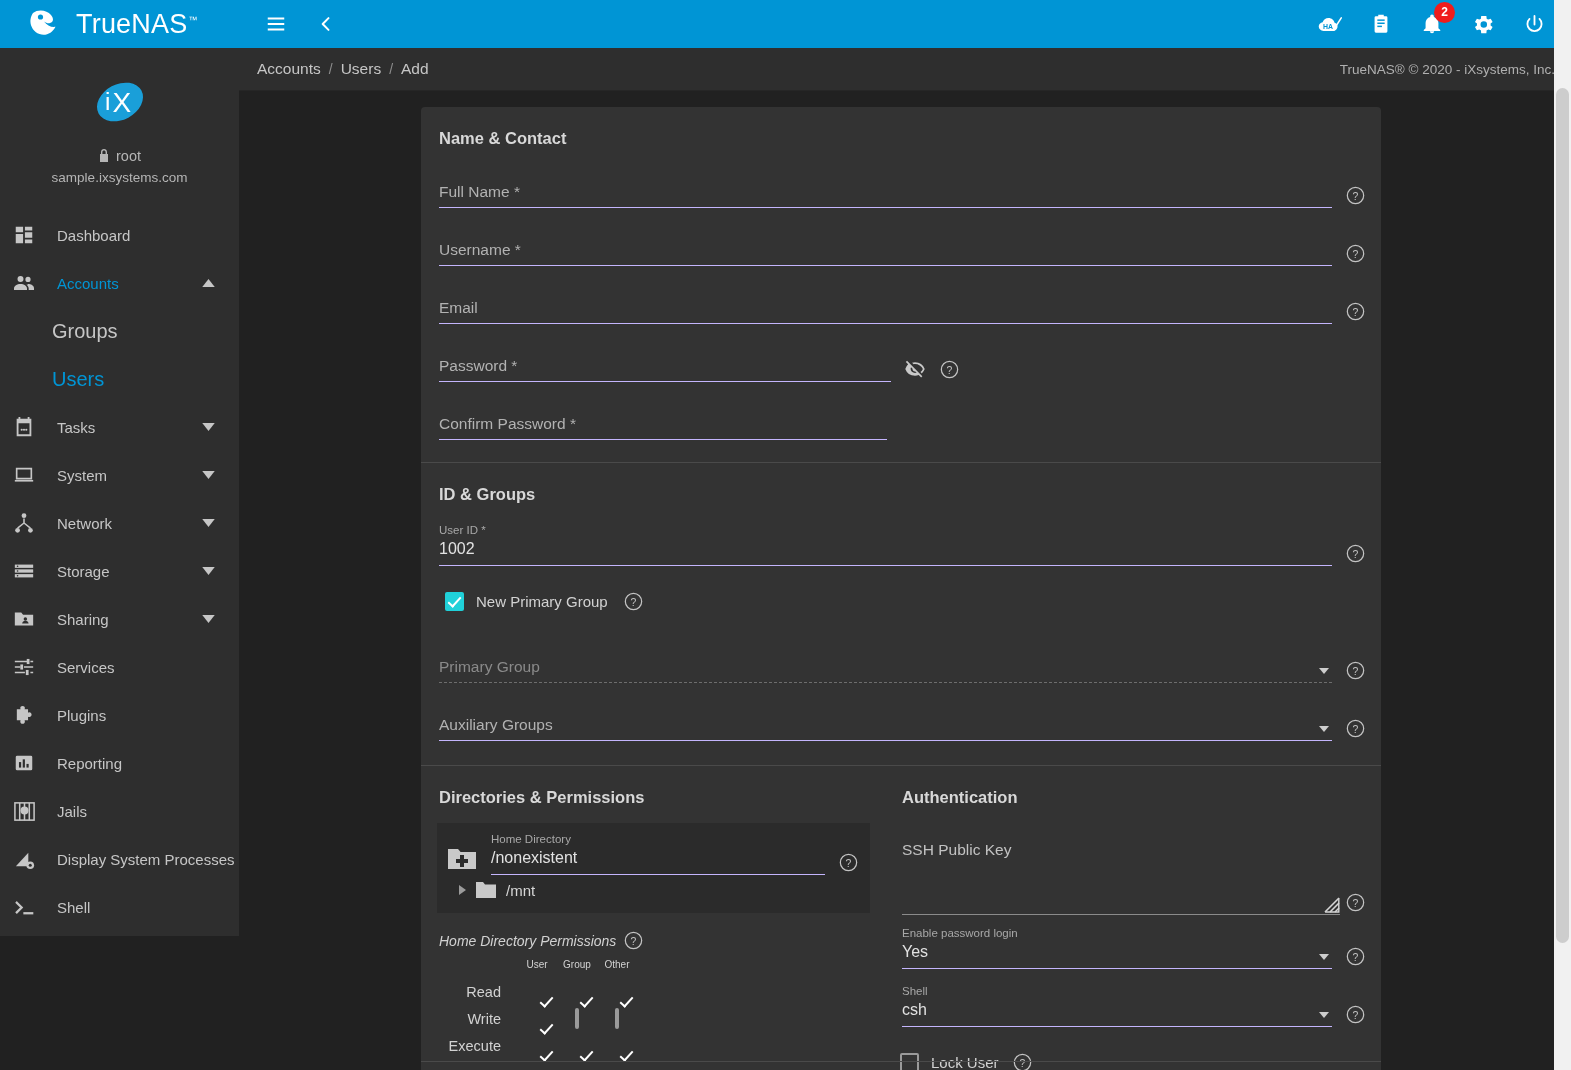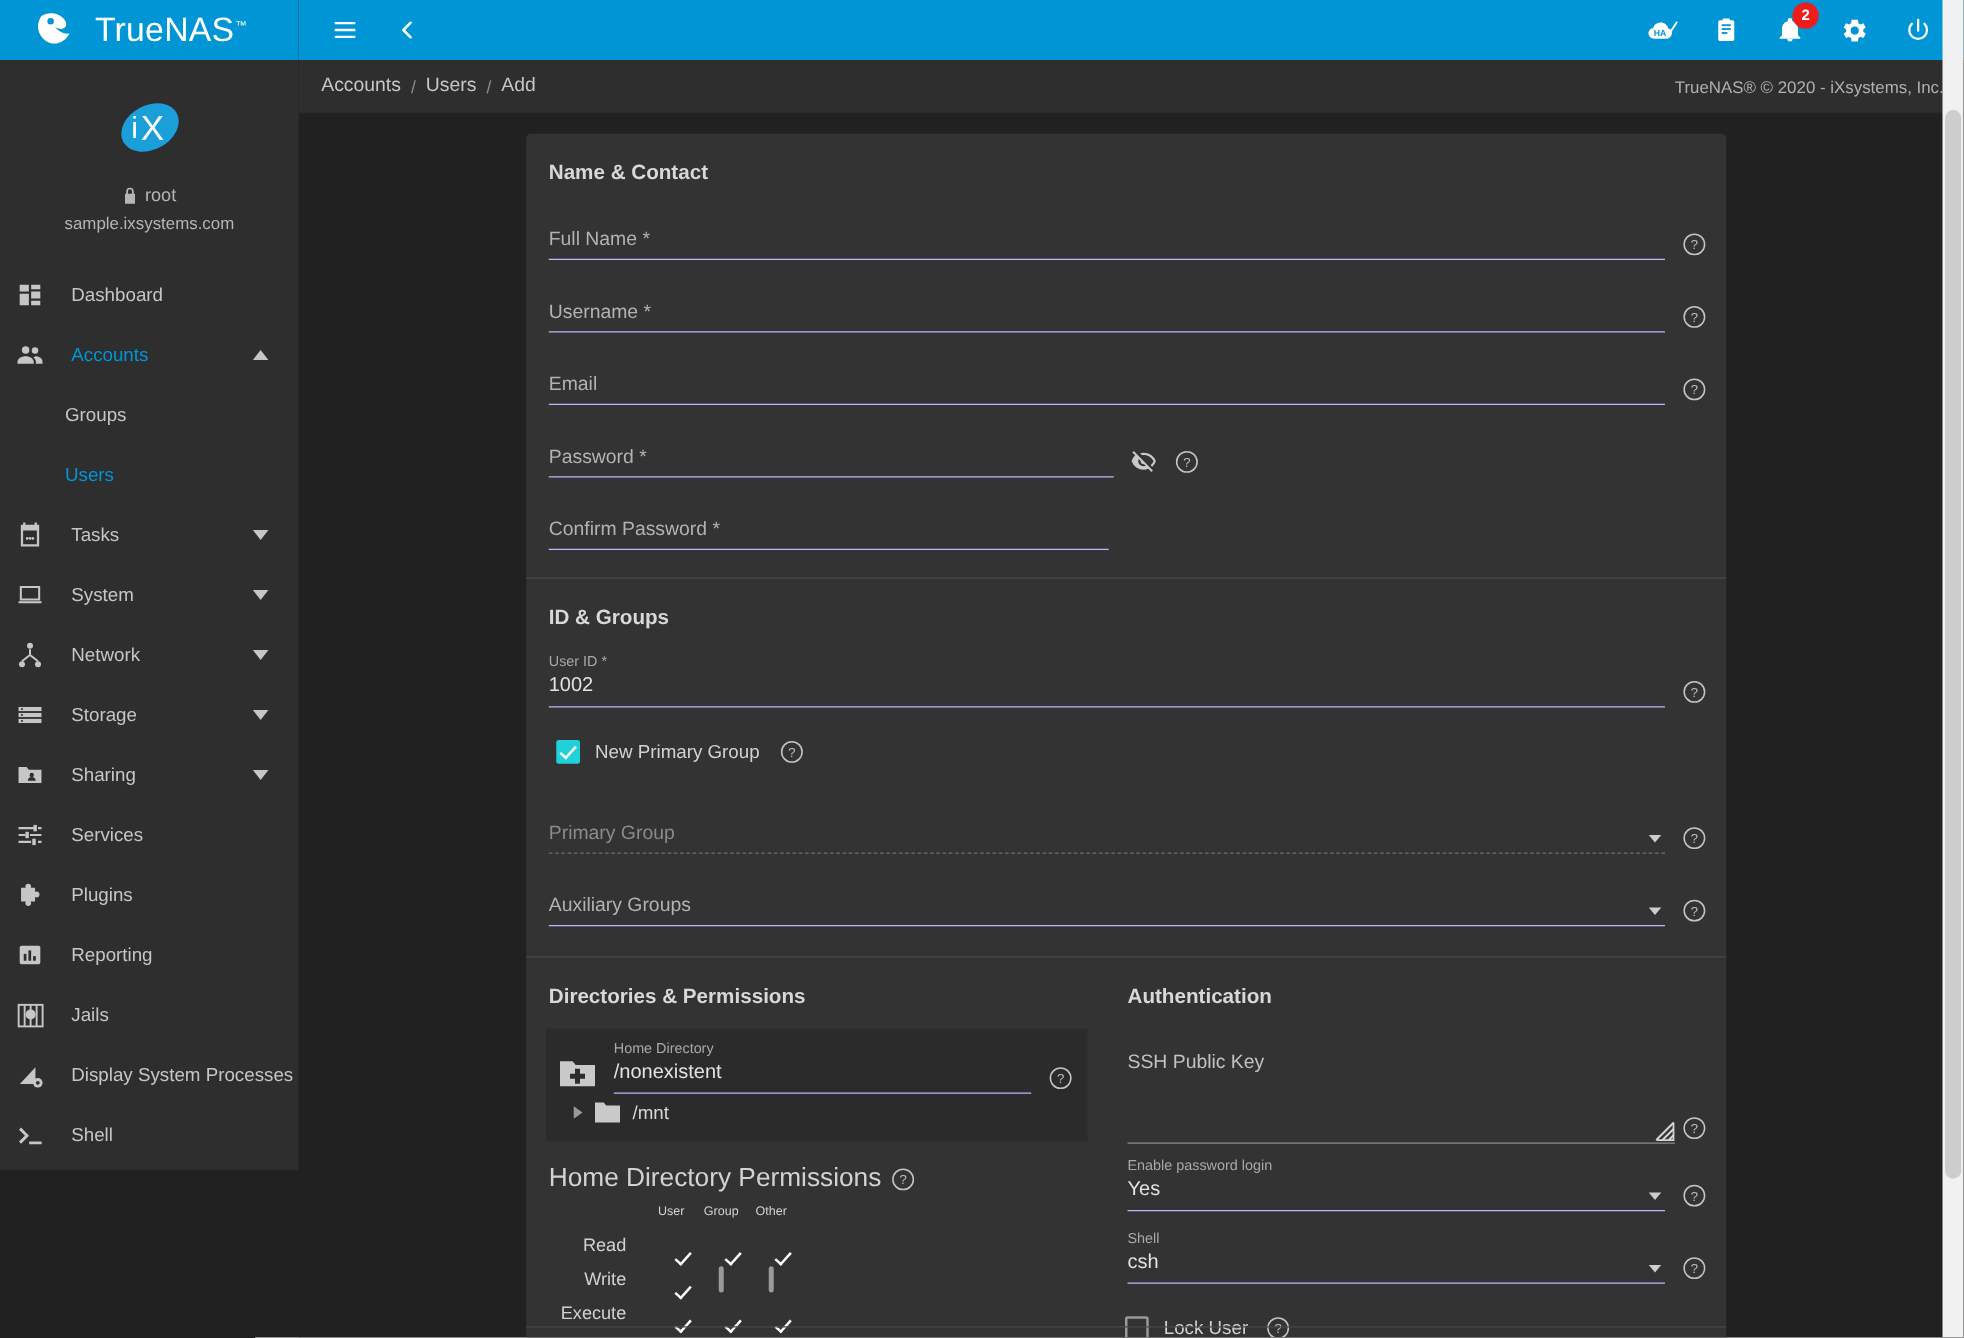--- a/index.html
+++ b/index.html
@@ -75,21 +75,21 @@
   .nav-item.active .nav-label { color: #0095d5; }
   .nav-caret {
     width: 26px; height: 26px; margin-right: 18px;
     display: flex; align-items: center; justify-content: center;
   }
   .nav-sub {
     height: 48px;
     display: flex; align-items: center;
     padding-left: 52px;
     cursor: pointer;
-    font-size: 15px; color: #c6c6c6;
+    font-size: 20px; color: #c6c6c6;
   }
   .nav-sub.active { color: #0095d5; }
 
   
   .right {
     flex: 1 1 auto; height: 1070px;
     display: flex; flex-direction: column;
     position: relative; min-width: 0;
   }
   .topbar {
@@ -234,21 +234,21 @@
     border-top: 5px solid transparent;
     border-bottom: 5px solid transparent;
     border-left: 7px solid #9b9b9b;
   }
   .tree-label { font-size: 15px; color: #d6d6d6; }
 
   .perm-head {
     display: flex; align-items: center; gap: 8px;
     margin-top: 18px; padding-left: 2px;
   }
-  .perm-head-txt { font-size: 21px; color: #d2d2d2; }
+  .perm-head-txt { font-size: 14px; color: #d2d2d2; font-style: italic; }
   table.perm { border-collapse: collapse; margin-top: 9px; margin-left: 8px; }
   table.perm th {
     font-size: 10px; color: #d2d2d2; font-weight: 400;
     padding: 0 0 9px 0; text-align: center; width: 40px;
   }
   table.perm td { padding: 5px 0; text-align: center; }
   table.perm td.rowlab {
     font-size: 14.5px; color: #d2d2d2; text-align: right;
     padding-right: 16px; width: 72px;
   }

